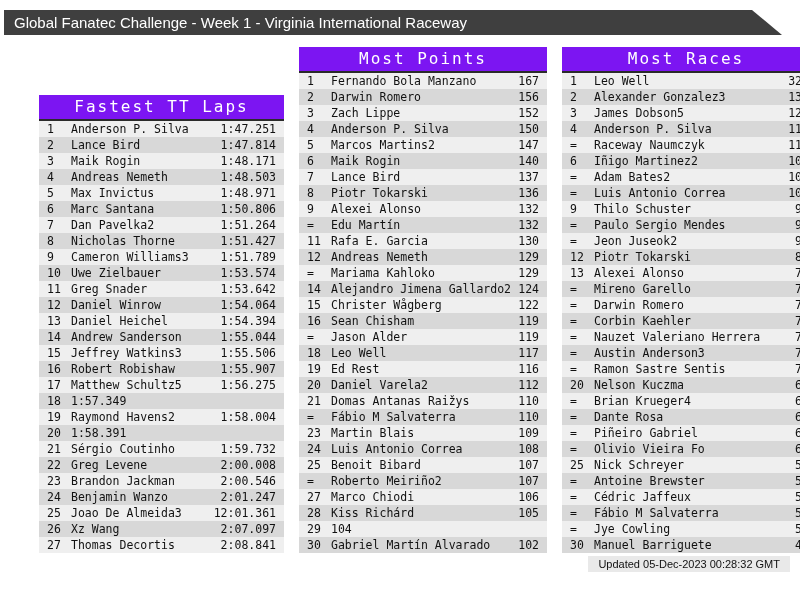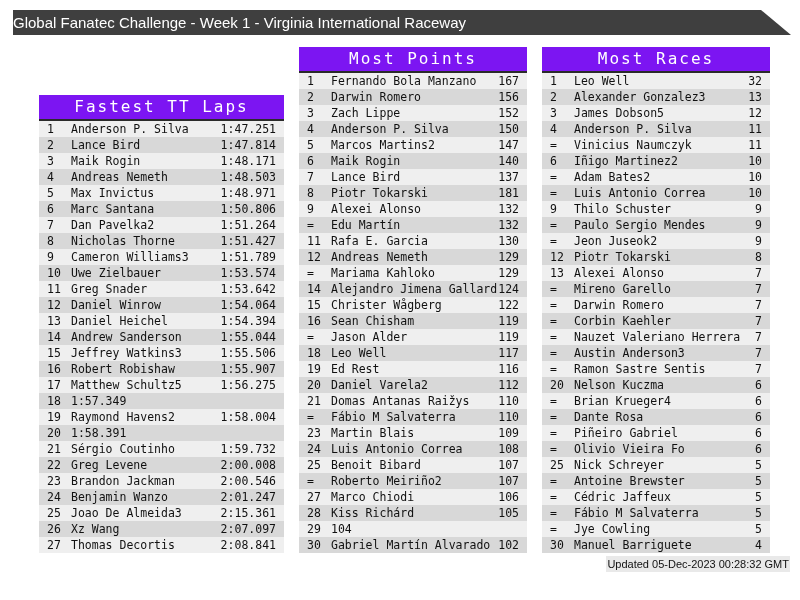--- a/index.html
+++ b/index.html
@@ -3,35 +3,35 @@
 <meta charset="utf-8">
 <style>
   html, body { margin: 0; padding: 0; }
   body {
     width: 800px; height: 600px;
     position: relative; overflow: hidden;
     background: var(--page-bg, #ffffff);
     font-family: "Liberation Sans", sans-serif;
   }
   .titlebar {
-    position: absolute; left: 13px; top: 10px;
+    position: absolute; left: 4px; top: 10px;
     width: 778px; height: 25px; box-sizing: border-box;
     background: var(--titlebar-gray, #3f3f3f);
     color: var(--text-light, #ffffff);
-    font-size: 15px; line-height: 25px; 
+    font-size: 15px; line-height: 25px; padding-left: 10px;
     clip-path: polygon(0 0, calc(100% - 30px) 0, 100% 100%, 0 100%);
     white-space: nowrap;
   }
   .boards {
     position: absolute; left: 8px; top: 47px;
     display: flex; gap: 15px;
     align-items: flex-end;
     padding-left: 31px;
   }
-  .board { width: 228px; }
+  .board { width: 248px; }
   .board-1 { width: 245px; }
   .board-title {
     margin: 0; height: 24px;
     background: var(--accent-purple, #7c15f2);
     border-bottom: 2px solid var(--header-underline, #2b2b2b);
     color: var(--text-light, #ffffff);
     font-family: "DejaVu Sans Mono", monospace;
     font-size: 16px; font-weight: normal; letter-spacing: 2px;
     text-align: center; line-height: 24px;
   }
@@ -42,21 +42,21 @@
   }
   .row.odd  { background: var(--row-light, #efefef); }
   .row.even { background: var(--row-dark, #d8d8d8); }
   .rank { flex: 0 0 auto; width: 32px; padding-left: 8px; box-sizing: border-box; }
   .name { flex: 1 1 auto; white-space: nowrap; overflow: hidden; }
   .val  { flex: 0 0 auto; padding-right: 8px; text-align: right; white-space: nowrap; }
   .footer {
     position: absolute; top: 556px; right: 10px;
     background: var(--footer-bg, #e9e9e9);
     color: var(--text-dark, #111111);
-    font-size: 11px; line-height: 14px; padding: 1px 1px;
+    font-size: 11px; line-height: 14px; padding: 1px 10px;
   }
 </style>
 </head>
 <body style="--accent-purple: #7c15f2; --titlebar-gray: #3f3f3f; --header-underline: #2b2b2b; --row-light: #efefef; --row-dark: #d8d8d8; --footer-bg: #e9e9e9; --page-bg: #ffffff; --text-dark: #111111; --text-light: #ffffff;">
 
 <div class="page">
   <header class="titlebar">Global Fanatec Challenge - Week 1 - Virginia International Raceway</header>
 
   <main class="boards">
     <section class="board board-1">
@@ -176,21 +176,21 @@
             <span class="val">2:00.546</span>
           </div>
           <div class="row even">
             <span class="rank">24</span>
             <span class="name">Benjamin Wanzo</span>
             <span class="val">2:01.247</span>
           </div>
           <div class="row odd">
             <span class="rank">25</span>
             <span class="name">Joao De Almeida3</span>
-            <span class="val">2:15.361</span>
+            <span class="val">12:01.361</span>
           </div>
           <div class="row even">
             <span class="rank">26</span>
             <span class="name">Xz Wang</span>
             <span class="val">2:07.097</span>
           </div>
           <div class="row odd">
             <span class="rank">27</span>
             <span class="name">Thomas Decortis</span>
             <span class="val">2:08.841</span>
@@ -232,21 +232,21 @@
             <span class="val">140</span>
           </div>
           <div class="row odd">
             <span class="rank">7</span>
             <span class="name">Lance Bird</span>
             <span class="val">137</span>
           </div>
           <div class="row even">
             <span class="rank">8</span>
             <span class="name">Piotr Tokarski</span>
-            <span class="val">181</span>
+            <span class="val">136</span>
           </div>
           <div class="row odd">
             <span class="rank">9</span>
             <span class="name">Alexei Alonso</span>
             <span class="val">132</span>
           </div>
           <div class="row even">
             <span class="rank">=</span>
             <span class="name">Edu Martín</span>
             <span class="val">132</span>
@@ -371,21 +371,21 @@
             <span class="name">James Dobson5</span>
             <span class="val">12</span>
           </div>
           <div class="row even">
             <span class="rank">4</span>
             <span class="name">Anderson P. Silva</span>
             <span class="val">11</span>
           </div>
           <div class="row odd">
             <span class="rank">=</span>
-            <span class="name">Vinicius Naumczyk</span>
+            <span class="name">Raceway Naumczyk</span>
             <span class="val">11</span>
           </div>
           <div class="row even">
             <span class="rank">6</span>
             <span class="name">Iñigo Martinez2</span>
             <span class="val">10</span>
           </div>
           <div class="row odd">
             <span class="rank">=</span>
             <span class="name">Adam Bates2</span>

